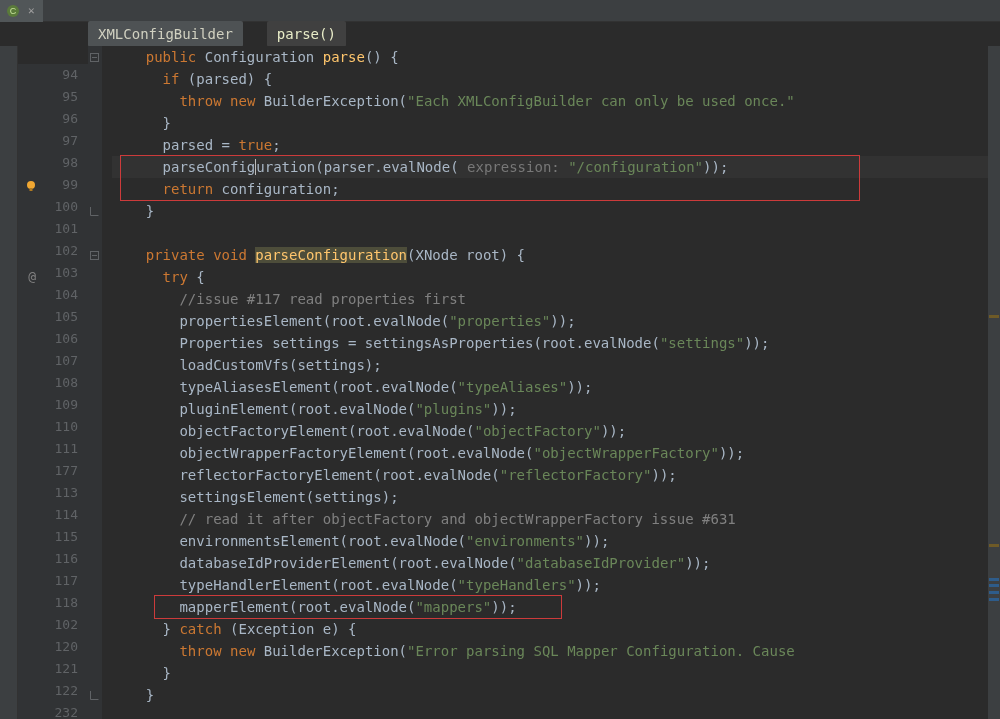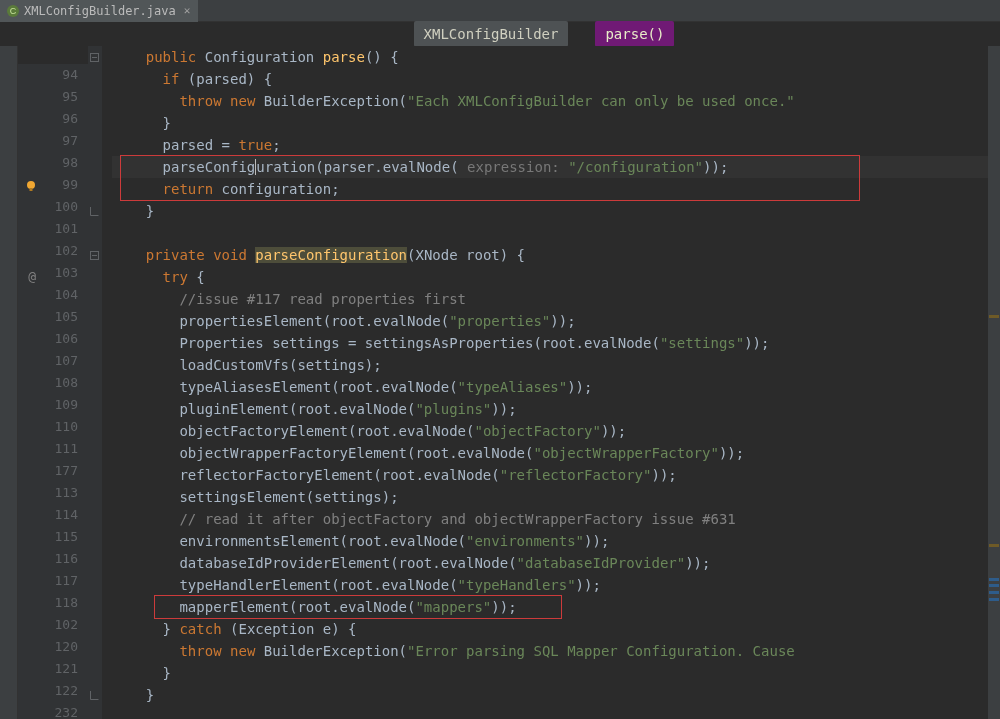--- a/index.html
+++ b/index.html
@@ -33,33 +33,32 @@
   .tab-icon {
     width: 14px; height: 14px;
     display: inline-flex; align-items:center; justify-content:center;
   }
   .tab-close { color:#a0a0a0; font-size:11px; margin-left:4px;}
   .breadcrumb-bar {
     height: 24px;
     display:flex;
     align-items:center;
     padding-left: 88px;
-    gap: 6px;
+    gap: 24px;
     background:#2b2b2b;
     font-size: 14px;
-    justify-content: center;
   }
   .crumb {
     background:#4e5254;
     color:#d0d0c0;
     padding: 2px 10px;
     border-radius:2px;
     font-family: "Consolas","Monaco",monospace;
   }
-  .crumb.highlight { background:#701a75; color:#e8ecc8;margin-left:21px;}
+  .crumb.highlight { background:#404040; color:#e8ecc8;}
   .editor {
     display:flex;
     position:relative;
     height: calc(719px - 46px);
   }
   .proj-strip {
     width: 18px;
     background: #3c3f41;
     border-right:1px solid #323232;
   }
@@ -150,21 +149,20 @@
 <body>
 
 <div class="tab-bar">
   <div class="tab">
     <span class="tab-icon">
       <svg width="14" height="14" viewBox="0 0 14 14">
           <circle cx="7" cy="7" r="6" fill="#5a7a3a"></circle>
           <text x="7" y="10" font-size="9" text-anchor="middle" fill="#c7e29a" font-family="sans-serif">C</text>
         </svg>
     </span>
-    <span>XMLConfigBuilder.java</span>
     <span class="tab-close">✕</span>
   </div>
 </div>
 
 <div class="breadcrumb-bar">
   <span class="crumb">XMLConfigBuilder</span>
   <span class="crumb highlight">parse()</span>
 </div>
 
 <div class="editor">

